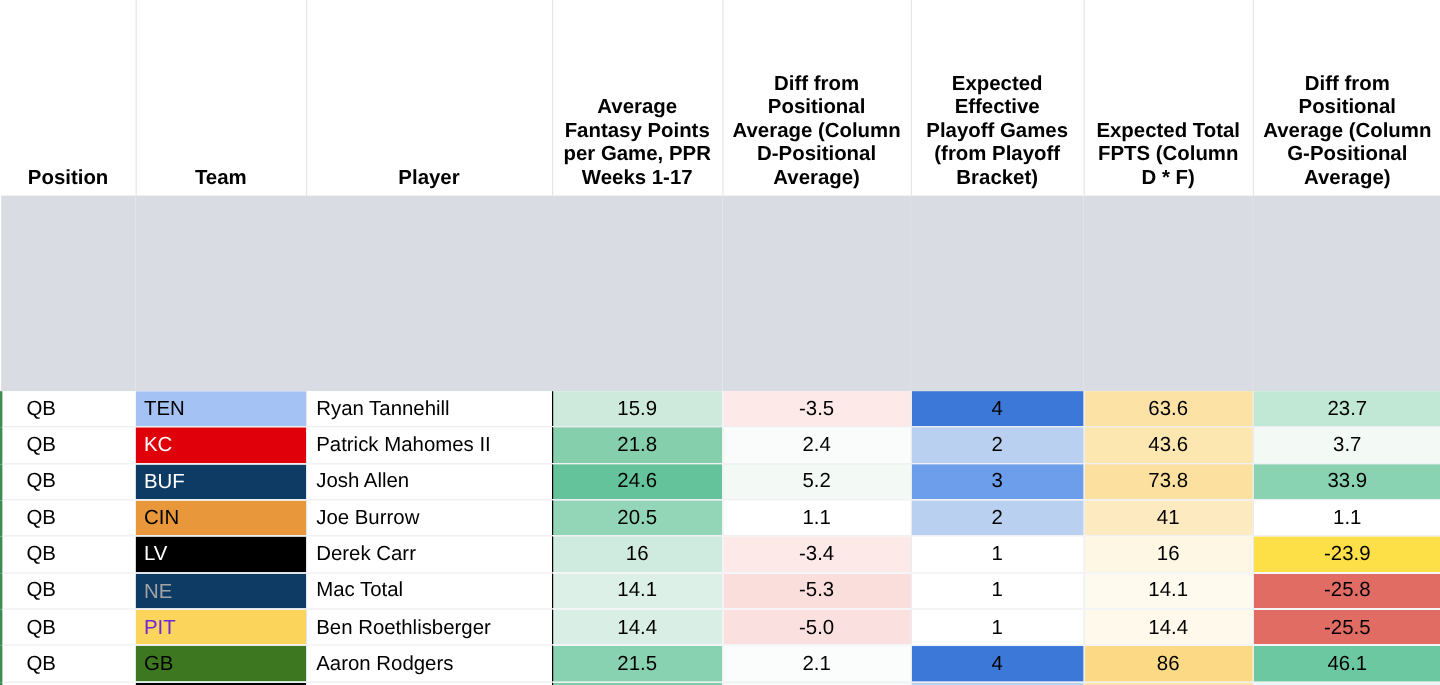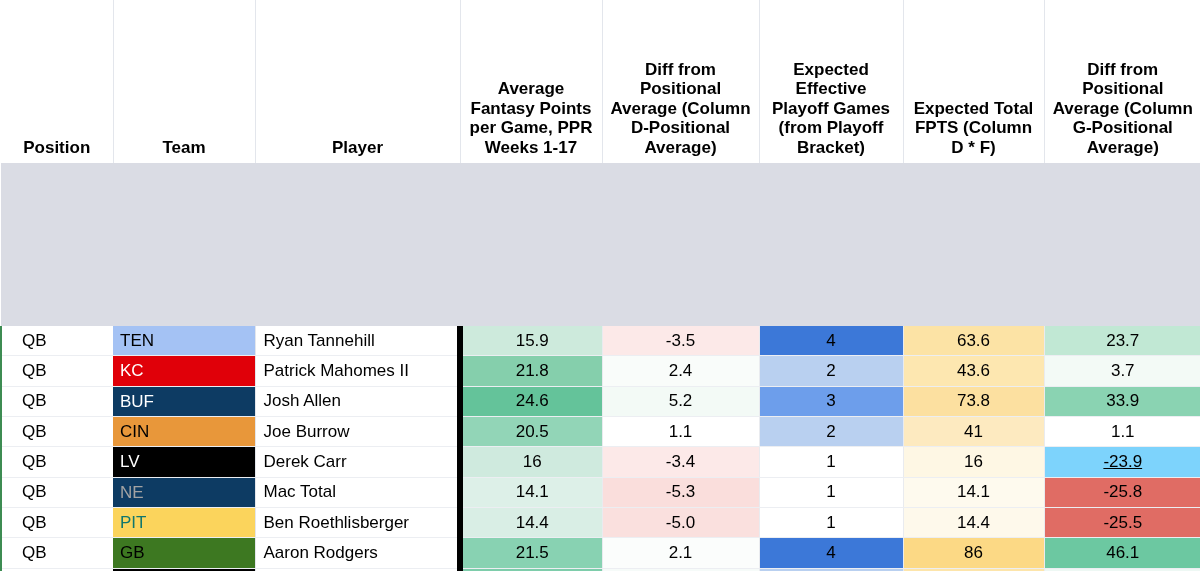--- a/index.html
+++ b/index.html
@@ -89,21 +89,21 @@
   td.c-player {
     padding-left: 8px;
     text-align: left;
     background: #ffffff;
     border-left: 1px solid #e3e6ec;
   }
   td.c-num {
     text-align: center;
     border-left: 1px solid #e9ebef;
   }
-  td.c-num.firstnum { border-left: 6px solid #000000; }
+  td.c-num.firstnum { border-left: 1px solid #000000; }
 
   
 </style>
 </head>
 <body>
 
 <div id="sheet">
   <table class="grid">
     <colgroup>
       <col style="width:112px">
@@ -191,38 +191,38 @@
         <tr>
           <td class="c-position">QB</td>
           <td class="c-team">
             <span class="badge" style="background: rgb(0, 0, 0); color: rgb(255, 255, 255);">LV</span>
           </td>
           <td class="c-player">Derek Carr</td>
           <td class="c-num firstnum" style="background:#cfeade;">16</td>
           <td class="c-num" style="background:#fce9e8;">-3.4</td>
           <td class="c-num" style="background:#ffffff;color:#000000;">1</td>
           <td class="c-num" style="background:#fef7e4;">16</td>
-          <td class="c-num" style="background:#7dd3fc;text-decoration:underline;">-23.9</td>
+          <td class="c-num" style="background:#fde047;">-23.9</td>
         </tr>
         <tr>
           <td class="c-position">QB</td>
           <td class="c-team">
             <span class="badge" style="background: rgb(13, 59, 99); color: #a3a3a3;">NE</span>
           </td>
           <td class="c-player">Mac Total</td>
           <td class="c-num firstnum" style="background:#ddf0e8;">14.1</td>
           <td class="c-num" style="background:#fadedc;">-5.3</td>
           <td class="c-num" style="background:#ffffff;color:#000000;">1</td>
           <td class="c-num" style="background:#fefaee;">14.1</td>
           <td class="c-num" style="background:#e06c64;">-25.8</td>
         </tr>
         <tr>
           <td class="c-position">QB</td>
           <td class="c-team">
-            <span class="badge" style="background: rgb(251, 212, 92); color: #0f766e;">PIT</span>
+            <span class="badge" style="background: rgb(251, 212, 92); color: #6d28d9;">PIT</span>
           </td>
           <td class="c-player">Ben Roethlisberger</td>
           <td class="c-num firstnum" style="background:#d9eee5;">14.4</td>
           <td class="c-num" style="background:#fae0de;">-5.0</td>
           <td class="c-num" style="background:#ffffff;color:#000000;">1</td>
           <td class="c-num" style="background:#fef9eb;">14.4</td>
           <td class="c-num" style="background:#e06c64;margin-left:31px;">-25.5</td>
         </tr>
         <tr>
           <td class="c-position">QB</td>

